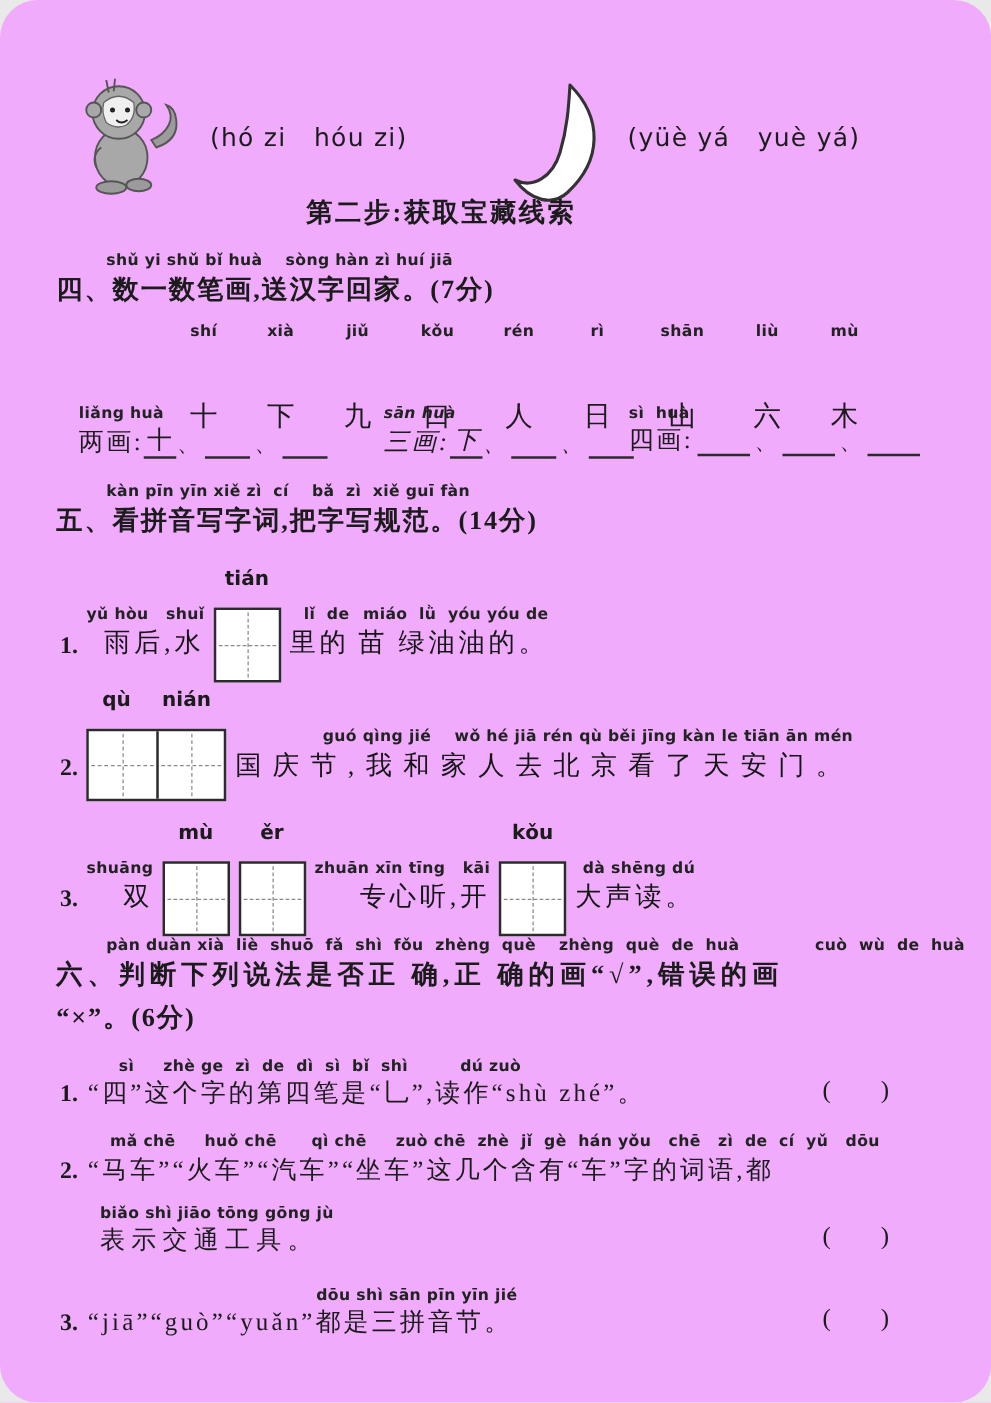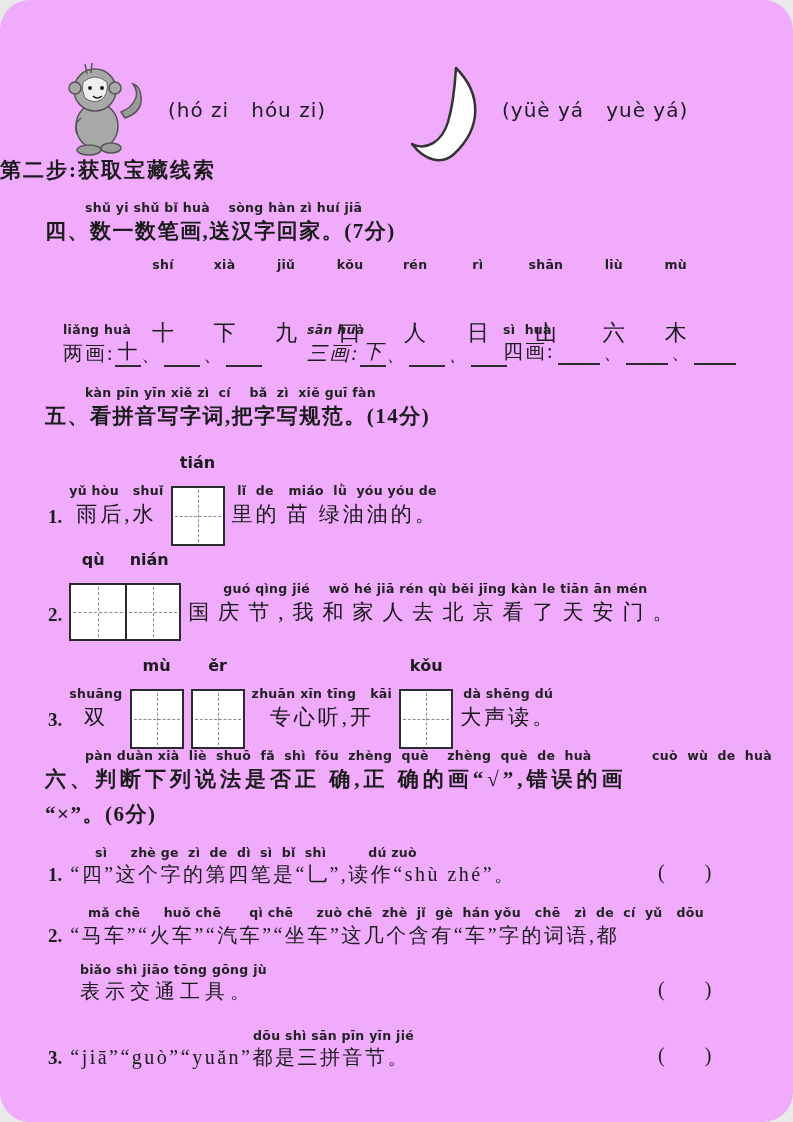--- a/index.html
+++ b/index.html
@@ -21,21 +21,21 @@
   
   .sgroup .py{margin-bottom:1px;display:block;}
   .sline{display:flex;align-items:flex-end;}
   .sline .lab{font-size:20px;letter-spacing:2px;font-family:"Liberation Serif",serif;}
   .sline .ex{font-size:20px;font-family:"Liberation Serif",serif;border-bottom:2px solid #2b2b2b;padding:0 3px;}
   .sline .sep{font-size:18px;font-family:"Liberation Serif",serif;padding:0 1px;}
   .blank{display:inline-block;width:36px;height:16px;border-bottom:2px solid #2b2b2b;margin:0 3px;}
   .blank.w{width:42px;}
   
   .irow{display:flex;align-items:flex-end;gap:7px;}
-  .tunit{display:flex;flex-direction:column;align-items:center;}
+  .tunit{display:flex;flex-direction:column;align-items:flex-end;}
   .tunit .py{margin-bottom:2px;}
   .gunit{display:flex;flex-direction:column;align-items:center;position:relative;top:18px;}
   .glabel{font-size:16px;font-weight:700;font-family:"DejaVu Sans",sans-serif;margin-bottom:14px;white-space:pre;}
   .glabels2{display:flex;width:112px;justify-content:space-around;}
   .tzg{width:54px;height:60px;border:2px solid #2b2b2b;position:relative;background:#fff;box-sizing:border-box;}
   .tzg::before{content:"";position:absolute;left:2px;right:2px;top:50%;border-top:1.5px dashed #8a8a8a;}
   .tzg::after{content:"";position:absolute;top:2px;bottom:2px;left:50%;border-left:1.5px dashed #8a8a8a;}
   .tzg2{display:flex;border:2px solid #2b2b2b;background:#fff;}
   .tzg2 .cell{width:54px;height:54px;position:relative;box-sizing:border-box;}
   .tzg2 .cell.c2{border-left:2px solid #2b2b2b;}
@@ -71,21 +71,21 @@
   </div>
   <div class="abs choice" style="left:168px;top:98px;">(hó zi   hóu zi)</div>
 
   <div class="abs" style="left:398px;top:62px;width:90px;height:112px;">
     <svg width="90" height="112" viewBox="0 0 90 112">
       <path d="M58,6 C84,32 84,66 56,92 C44,103 27,99 14,82 C28,89 44,80 50,60 C56,40 57,22 58,6 Z" fill="#ffffff" stroke="#333" stroke-width="2.5" stroke-linejoin="round"></path>
     </svg>
   </div>
   <div class="abs choice" style="left:502px;top:98px;">(yüè yá   yuè yá)</div>
 
-  <div class="abs title-bold" style="left:0;top:156px;width:706px;text-align:left;">第二步:获取宝藏线索</div>
+  <div class="abs title-bold" style="left:0;top:156px;width:706px;text-align:center;">第二步:获取宝藏线索</div>
 
   <div class="abs py" style="left:85px;top:200px;">shǔ yi shǔ bǐ huà    sòng hàn zì huí jiā</div>
   <div class="abs sec-title" style="left:45px;top:217px;">四、数一数笔画,送汉字回家。(7分)</div>
 
   <div class="abs char-row" style="left:152px;top:257px;">
     <div class="cunit">
         <span class="py">shí</span>
         <span class="ch">十</span>
       </div>
     <div class="cunit">

